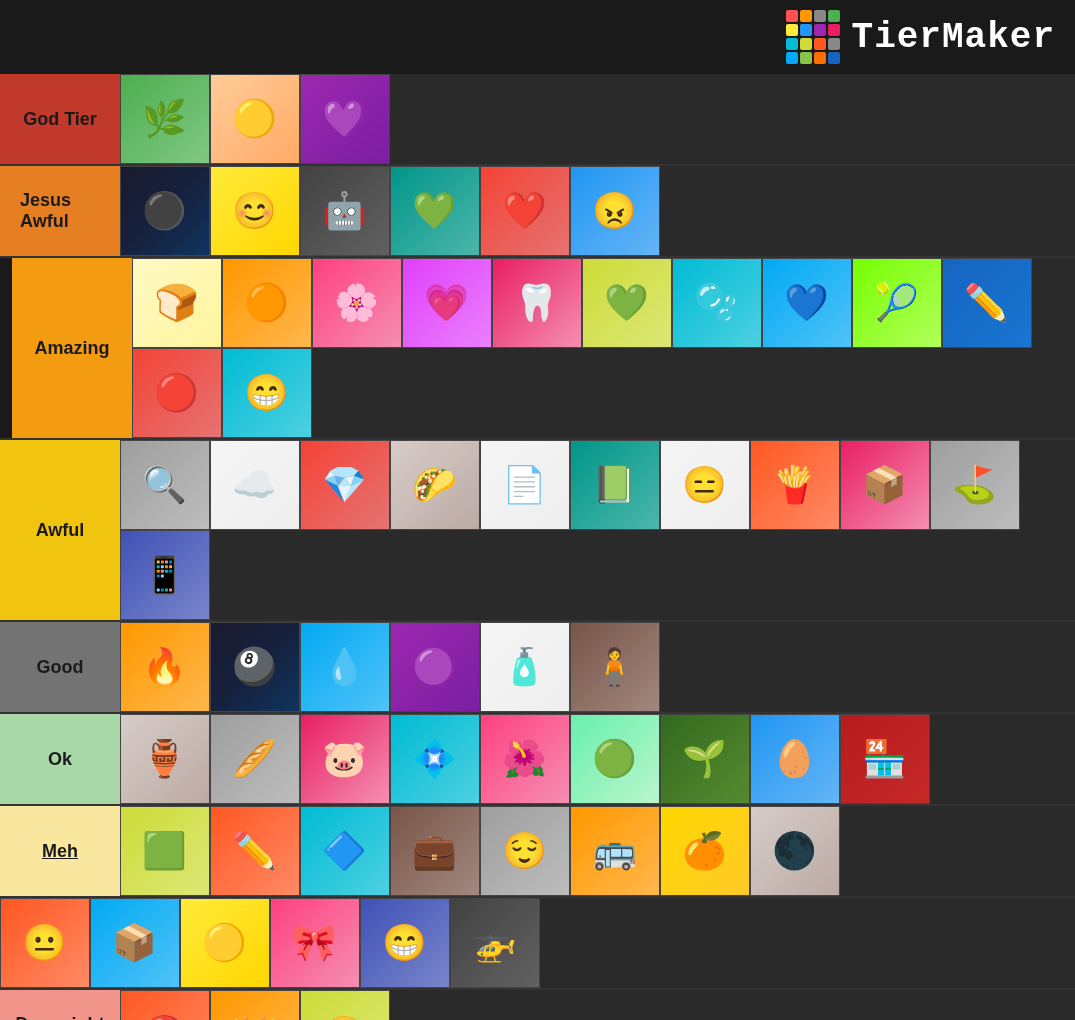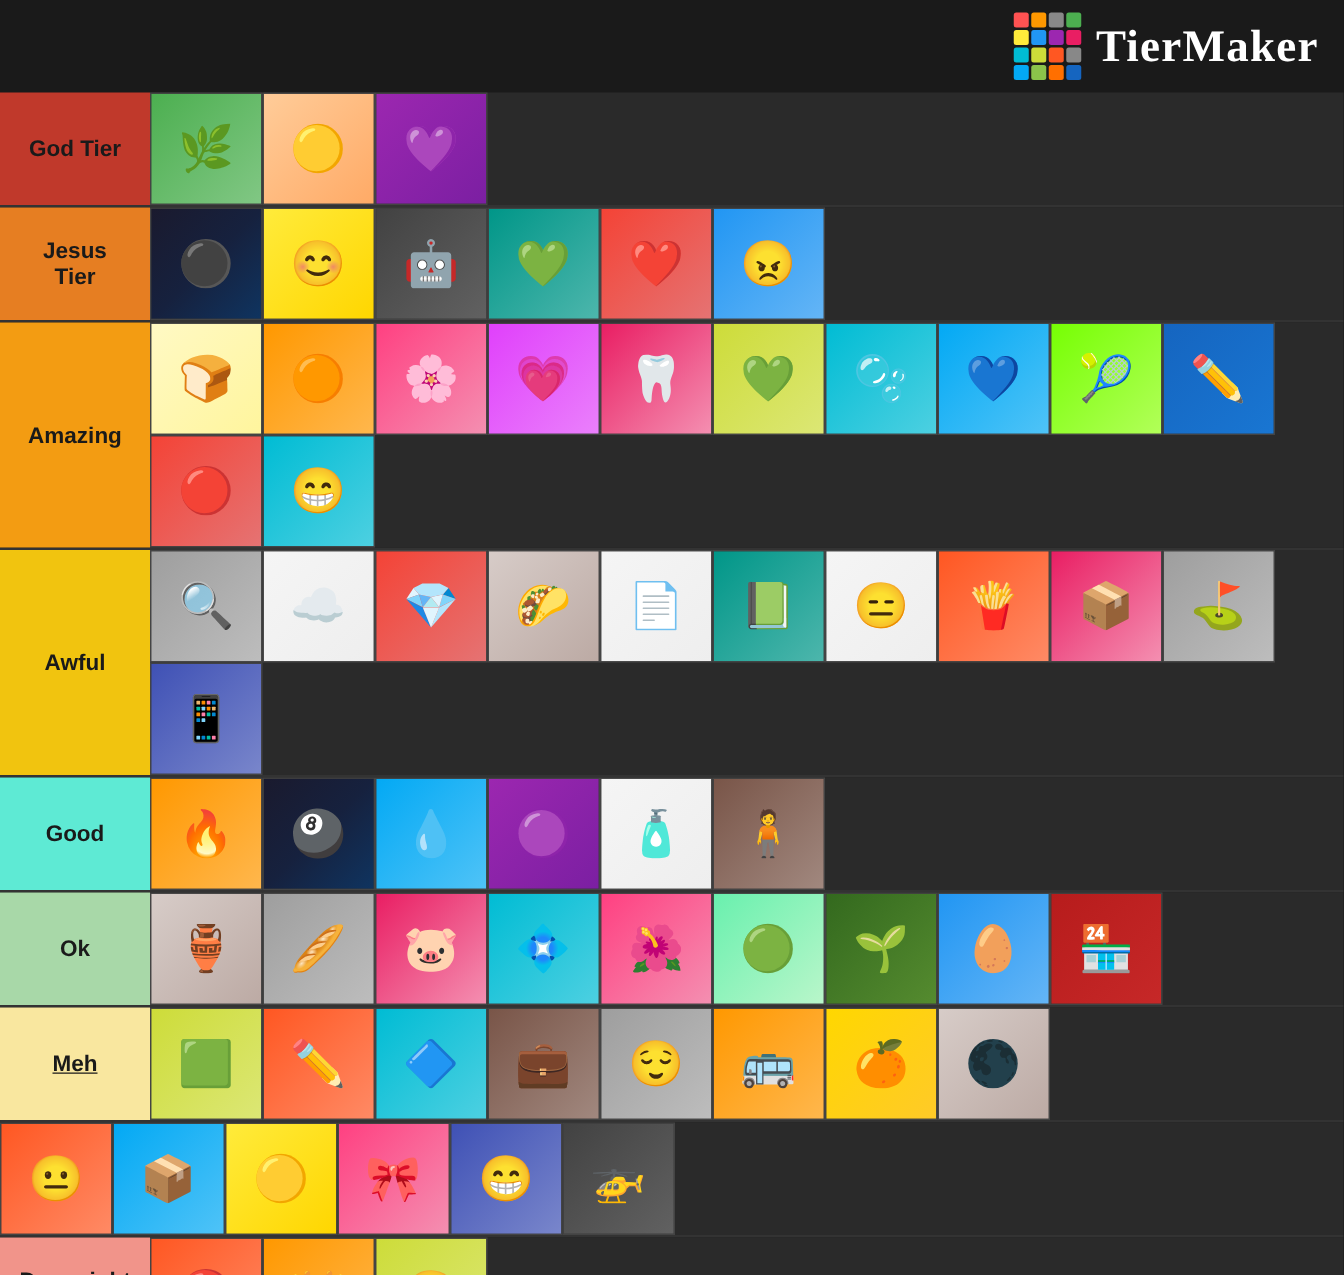--- a/index.html
+++ b/index.html
@@ -30,57 +30,56 @@
     .logo-cell {
       width: 12px;
       height: 12px;
       border-radius: 2px;
     }
     .logo-text {
       font-size: 36px;
       font-weight: bold;
       color: white;
       letter-spacing: 1px;
-      font-family: Liberation Serif, serif;
+      font-family: Liberation Mono, monospace;
     }
     .tier-row {
       display: flex;
       border-bottom: 2px solid #333;
       min-height: 90px;
     }
     .tier-label {
       min-width: 120px;
       width: 120px;
       display: flex;
       align-items: center;
       justify-content: center;
       font-size: 18px;
       font-weight: bold;
       color: #1a1a1a;
-      text-align: center;
       padding: 20px;
       flex-shrink: 0;
     }
     .tier-items {
       display: flex;
       flex-wrap: wrap;
       flex: 1;
       background: #2a2a2a;
     }
 
     
     .tier-god { background: #c0392b; }
     
     .tier-jesus { background: #e67e22; }
     
-    .tier-amazing { background: #f39c12; }
+    .tier-amazing { background: #f39c12; margin-left: 12px; }
     
     .tier-great { background: #f1c40f; }
     
-    .tier-good { background: #5eead4; }
+    .tier-good { background: #737373; }
     
     .tier-ok { background: #a8d8a8; }
     
     .tier-meh { background: #f9e79f; text-decoration: underline; }
     
     .tier-bad { background: #f0b27a; }
     
     .tier-awful { background: #f1948a; }
 
     .char-bg {
@@ -188,21 +187,21 @@
         </div>
 
         <div class="char-bg bg-purple">
           <div class="char-face">💜</div>
         </div>
       </div>
     </div>
 
     <div class="tier-row">
       <div class="tier-label tier-jesus">
-        <span>Jesus Tier</span>
+        <span>Jesus Awful</span>
       </div>
       <div class="tier-items">
 
         <div class="char-bg bg-black">
           <div class="char-face">⚫</div>
         </div>
 
         <div class="char-bg bg-yellow">
           <div class="char-face">😊</div>
         </div>

